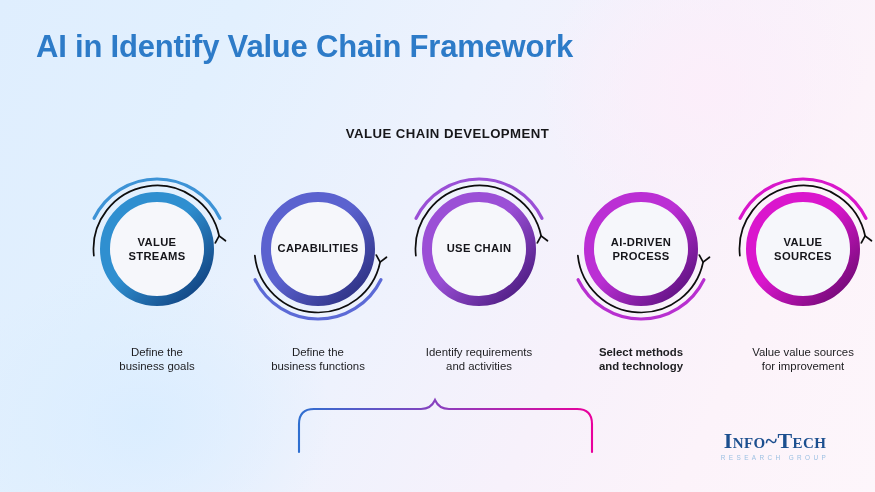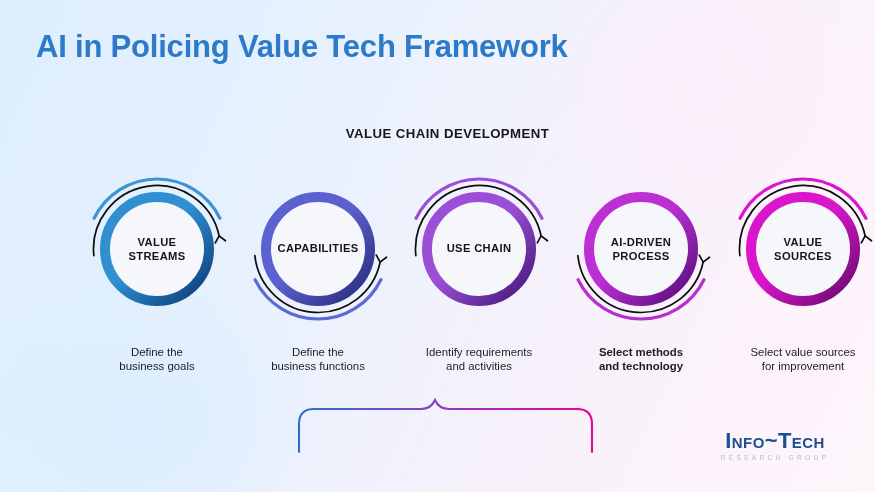--- a/index.html
+++ b/index.html
@@ -141,21 +141,21 @@
 
   
   #logo {
     position: absolute;
     right: 18px;
     top: 430px;
     width: 164px;
     text-align: center;
   }
   #logo-main {
-    font-family: Liberation Sans, sans-serif;
+    font-family: Liberation Serif, serif;
     font-size: 22px;
     font-weight: bold;
     color: #1c4f8f;
     letter-spacing: 0.4px;
     line-height: 22px;
     font-variant: small-caps;
   }
   #logo-sub {
     margin-top: 2px;
     font-family: "Liberation Sans", sans-serif;
@@ -163,21 +163,21 @@
     letter-spacing: 3.4px;
     color: #9cc0e2;
     line-height: 8px;
   }
 </style>
 </head>
 <body>
 
 <div id="slide">
 
-  <div id="page-title" class="layer">AI in Policing Value Tech Framework</div>
+  <div id="page-title" class="layer">AI in Identify Value Chain Framework</div>
   <div id="section-header" class="layer">VALUE CHAIN DEVELOPMENT</div>
 
   <div id="chain" class="layer">
     <svg id="chain-svg" viewBox="0 0 875 492" xmlns="http://www.w3.org/2000/svg">
       <defs id="chain-defs">
           <linearGradient id="ringGrad0" x1="0.05" y1="0.05" x2="0.95" y2="0.95">
             <stop offset="0%" stop-color="#2f8fd0"></stop>
             <stop offset="45%" stop-color="#2f8fd0"></stop>
             <stop offset="100%" stop-color="#0f3f7d"></stop>
           </linearGradient>
@@ -240,21 +240,21 @@
 business functions</div>
         <div class="node-label" style="left: 435px; top: 249px;">USE CHAIN</div>
         <div class="node-caption" style="left: 435px; top: 346px;">Identify requirements
 and activities</div>
         <div class="node-label" style="left: 597px; top: 249px;">AI-DRIVEN
 PROCESS</div>
         <div class="node-caption" style="left: 597px; top: 346px; font-weight: bold;">Select methods
 and technology</div>
         <div class="node-label" style="left: 759px; top: 249px;">VALUE
 SOURCES</div>
-        <div class="node-caption" style="left: 759px; top: 346px;">Select value sources
+        <div class="node-caption" style="left: 759px; top: 346px;">Value value sources
 for improvement</div>
       </div>
   </div>
 
   <svg class="layer" id="bracket-svg" style="position:absolute;left:0;top:392px;width:875px;height:70px;overflow:visible" viewBox="0 0 875 70" xmlns="http://www.w3.org/2000/svg">
     <defs>
       <linearGradient id="bracketGrad" x1="0" y1="0" x2="1" y2="0">
         <stop id="bg-start" offset="0%" stop-color="#2f6fd0"></stop>
         <stop offset="48%" stop-color="#8a3fbe"></stop>
         <stop id="bg-end" offset="100%" stop-color="#e9009c"></stop>

